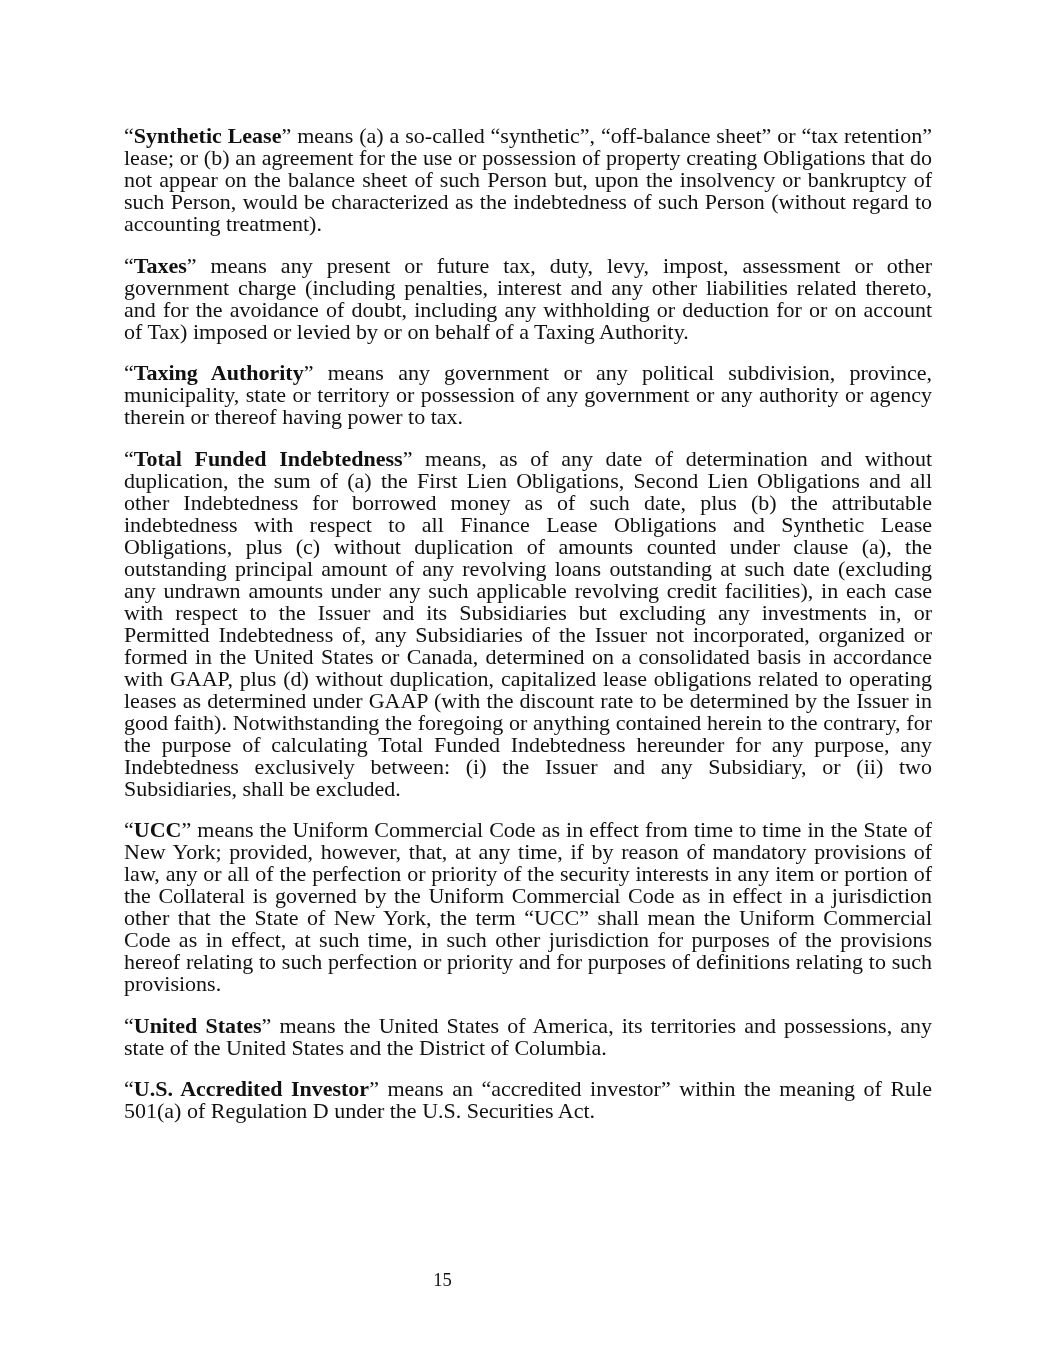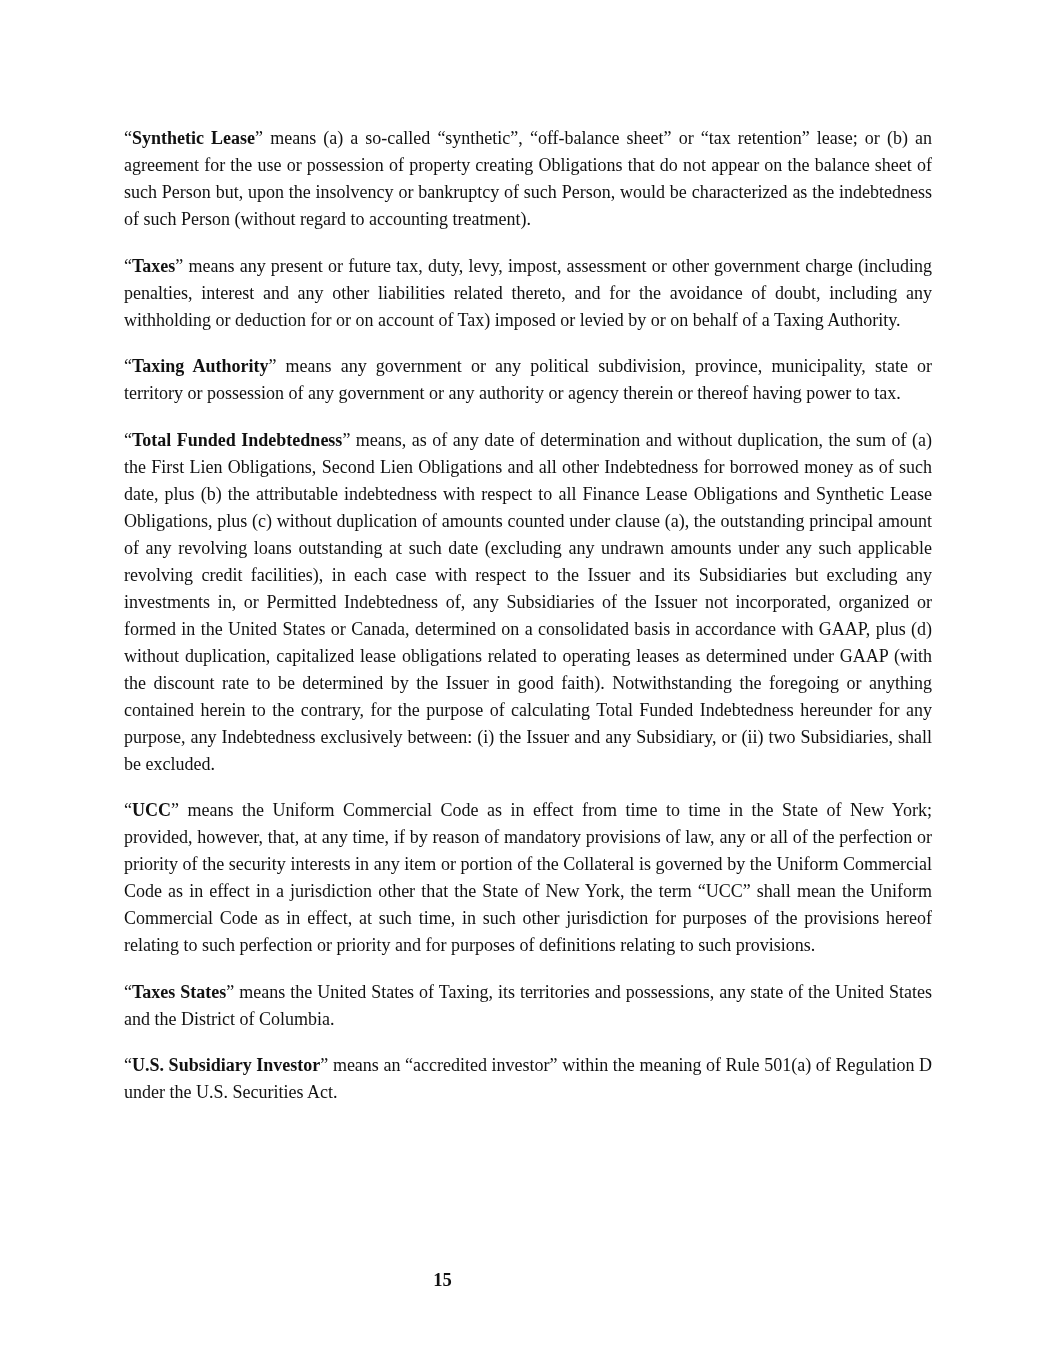--- a/index.html
+++ b/index.html
@@ -16,54 +16,53 @@
     color: #111111;
   }
   .page {
     position: absolute;
     left: 124px;
     top: 125px;
     width: 808px;
   }
   .para {
     margin: 0 0 19.5px 0;
-    font-size: 18px;
-    line-height: 27px;
+    font-size: 22px;
+    line-height: 22px;
     text-align: justify;
   }
   .term {
     font-weight: bold;
   }
   .page-number {
     position: absolute;
     left: 0;
     width: 885px;
     top: 1268px;
     text-align: center;
     font-size: 18.6px;
     line-height: 24px;
-    font-weight: bold;
   }
 </style>
 </head>
 <body>
 
 <div class="page">
 
   <p class="para"><span>“</span><span class="term">Synthetic Lease</span><span>”</span><span> means (a) a so-called “synthetic”, “off-balance sheet” or “tax retention” lease; or (b) an agreement for the use or possession of property creating Obligations that do not appear on the balance sheet of such Person but, upon the insolvency or bankruptcy of such Person, would be characterized as the indebtedness of such Person (without regard to accounting treatment).</span></p>
 
 
   <p class="para"><span>“</span><span class="term">Taxes</span><span>”</span><span> means any present or future tax, duty, levy, impost, assessment or other government charge (including penalties, interest and any other liabilities related thereto, and for the avoidance of doubt, including any withholding or deduction for or on account of Tax) imposed or levied by or on behalf of a Taxing Authority.</span></p>
 
   <p class="para"><span>“</span><span class="term">Taxing Authority</span><span>”</span><span> means any government or any political subdivision, province, municipality, state or territory or possession of any government or any authority or agency therein or thereof having power to tax.</span></p>
 
   <p class="para"><span>“</span><span class="term">Total Funded Indebtedness</span><span>”</span><span> means, as of any date of determination and without duplication, the sum of (a) the First Lien Obligations, Second Lien Obligations and all other Indebtedness for borrowed money as of such date, plus (b) the attributable indebtedness with respect to all Finance Lease Obligations and Synthetic Lease Obligations, plus (c) without duplication of amounts counted under clause (a), the outstanding principal amount of any revolving loans outstanding at such date (excluding any undrawn amounts under any such applicable revolving credit facilities), in each case with respect to the Issuer and its Subsidiaries but excluding any investments in, or Permitted Indebtedness of, any Subsidiaries of the Issuer not incorporated, organized or formed in the United States or Canada, determined on a consolidated basis in accordance with GAAP, plus (d) without duplication, capitalized lease obligations related to operating leases as determined under GAAP (with the discount rate to be determined by the Issuer in good faith). Notwithstanding the foregoing or anything contained herein to the contrary, for the purpose of calculating Total Funded Indebtedness hereunder for any purpose, any Indebtedness exclusively between: (i) the Issuer and any Subsidiary, or (ii) two Subsidiaries, shall be excluded.</span></p>
 
 
   <p class="para"><span>“</span><span class="term">UCC</span><span>”</span><span> means the Uniform Commercial Code as in effect from time to time in the State of New York; provided, however, that, at any time, if by reason of mandatory provisions of law, any or all of the perfection or priority of the security interests in any item or portion of the Collateral is governed by the Uniform Commercial Code as in effect in a jurisdiction other that the State of New York, the term “UCC” shall mean the Uniform Commercial Code as in effect, at such time, in such other jurisdiction for purposes of the provisions hereof relating to such perfection or priority and for purposes of definitions relating to such provisions.</span></p>
 
-  <p class="para"><span>“</span><span class="term">Taxes States</span><span>”</span><span> means the United States of Taxing, its territories and possessions, any state of the United States and the District of Columbia.</span></p>
+  <p class="para"><span>“</span><span class="term">United States</span><span>”</span><span> means the United States of America, its territories and possessions, any state of the United States and the District of Columbia.</span></p>
 
-  <p class="para"><span>“</span><span class="term">U.S. Subsidiary Investor</span><span>”</span><span> means an “accredited investor” within the meaning of Rule 501(a) of Regulation D under the U.S. Securities Act.</span></p>
+  <p class="para"><span>“</span><span class="term">U.S. Accredited Investor</span><span>”</span><span> means an “accredited investor” within the meaning of Rule 501(a) of Regulation D under the U.S. Securities Act.</span></p>
 
 </div>
 
 <div class="page-number">15</div>
 
 </body></html>

